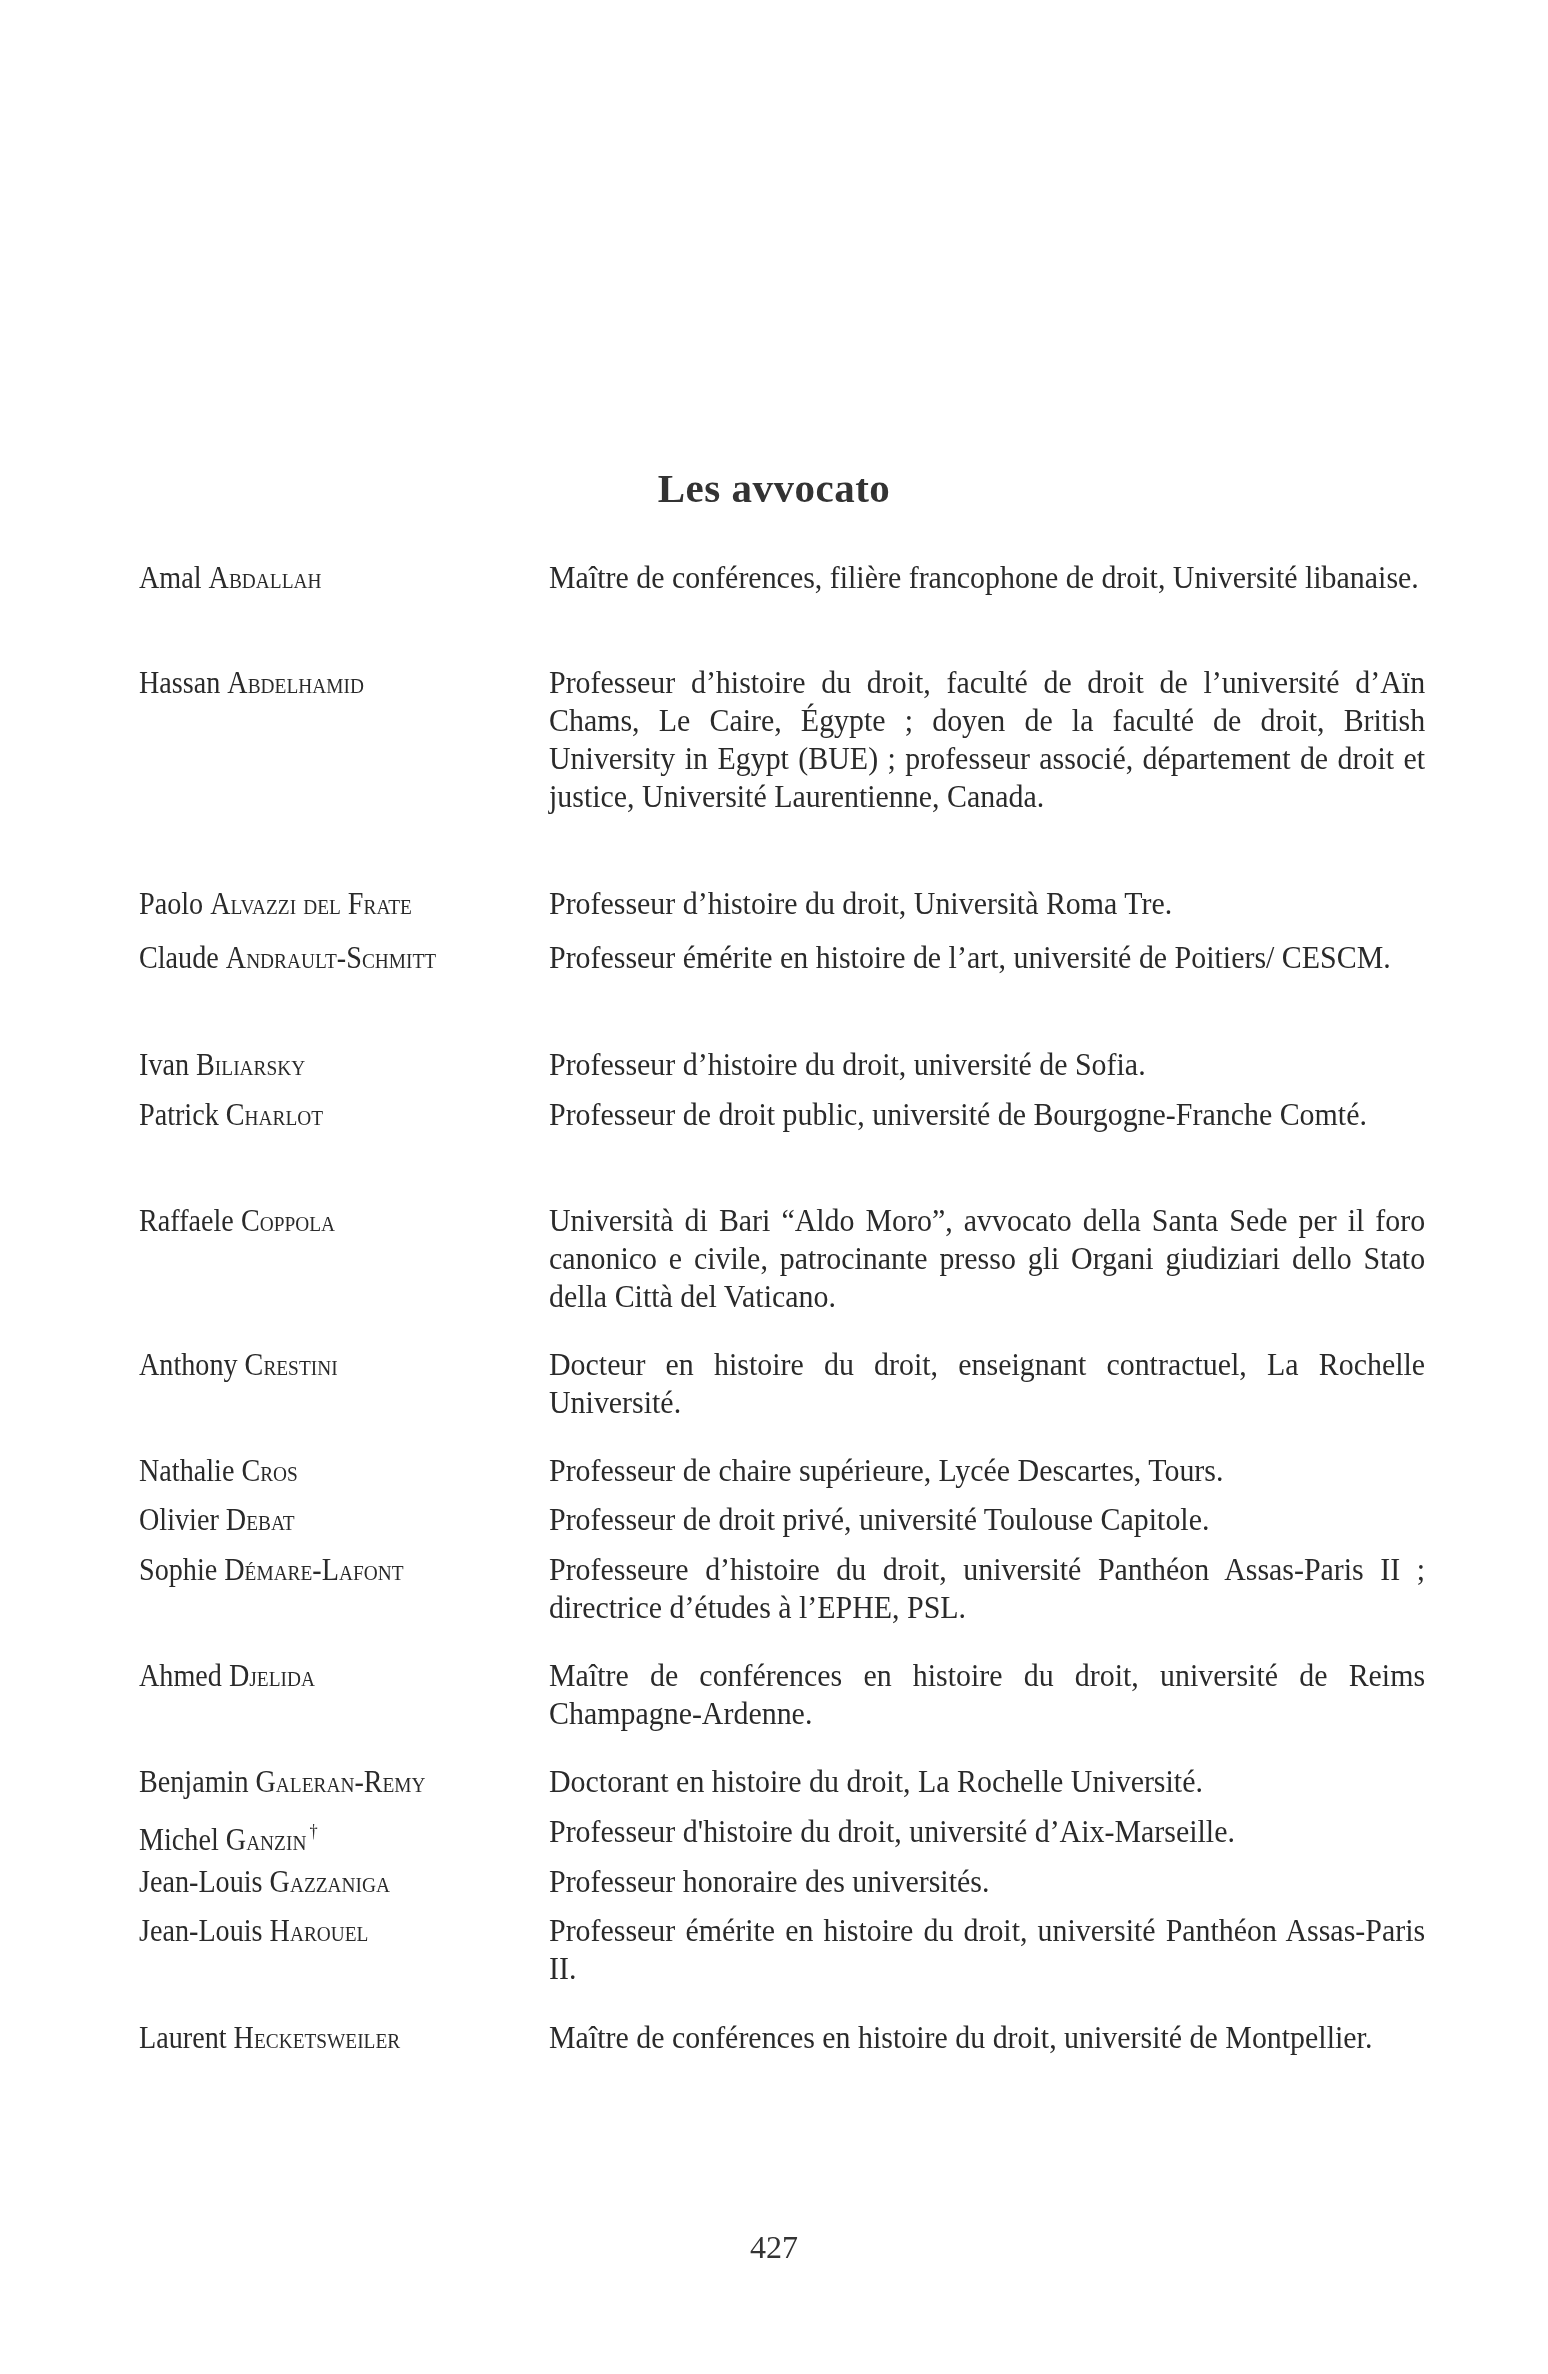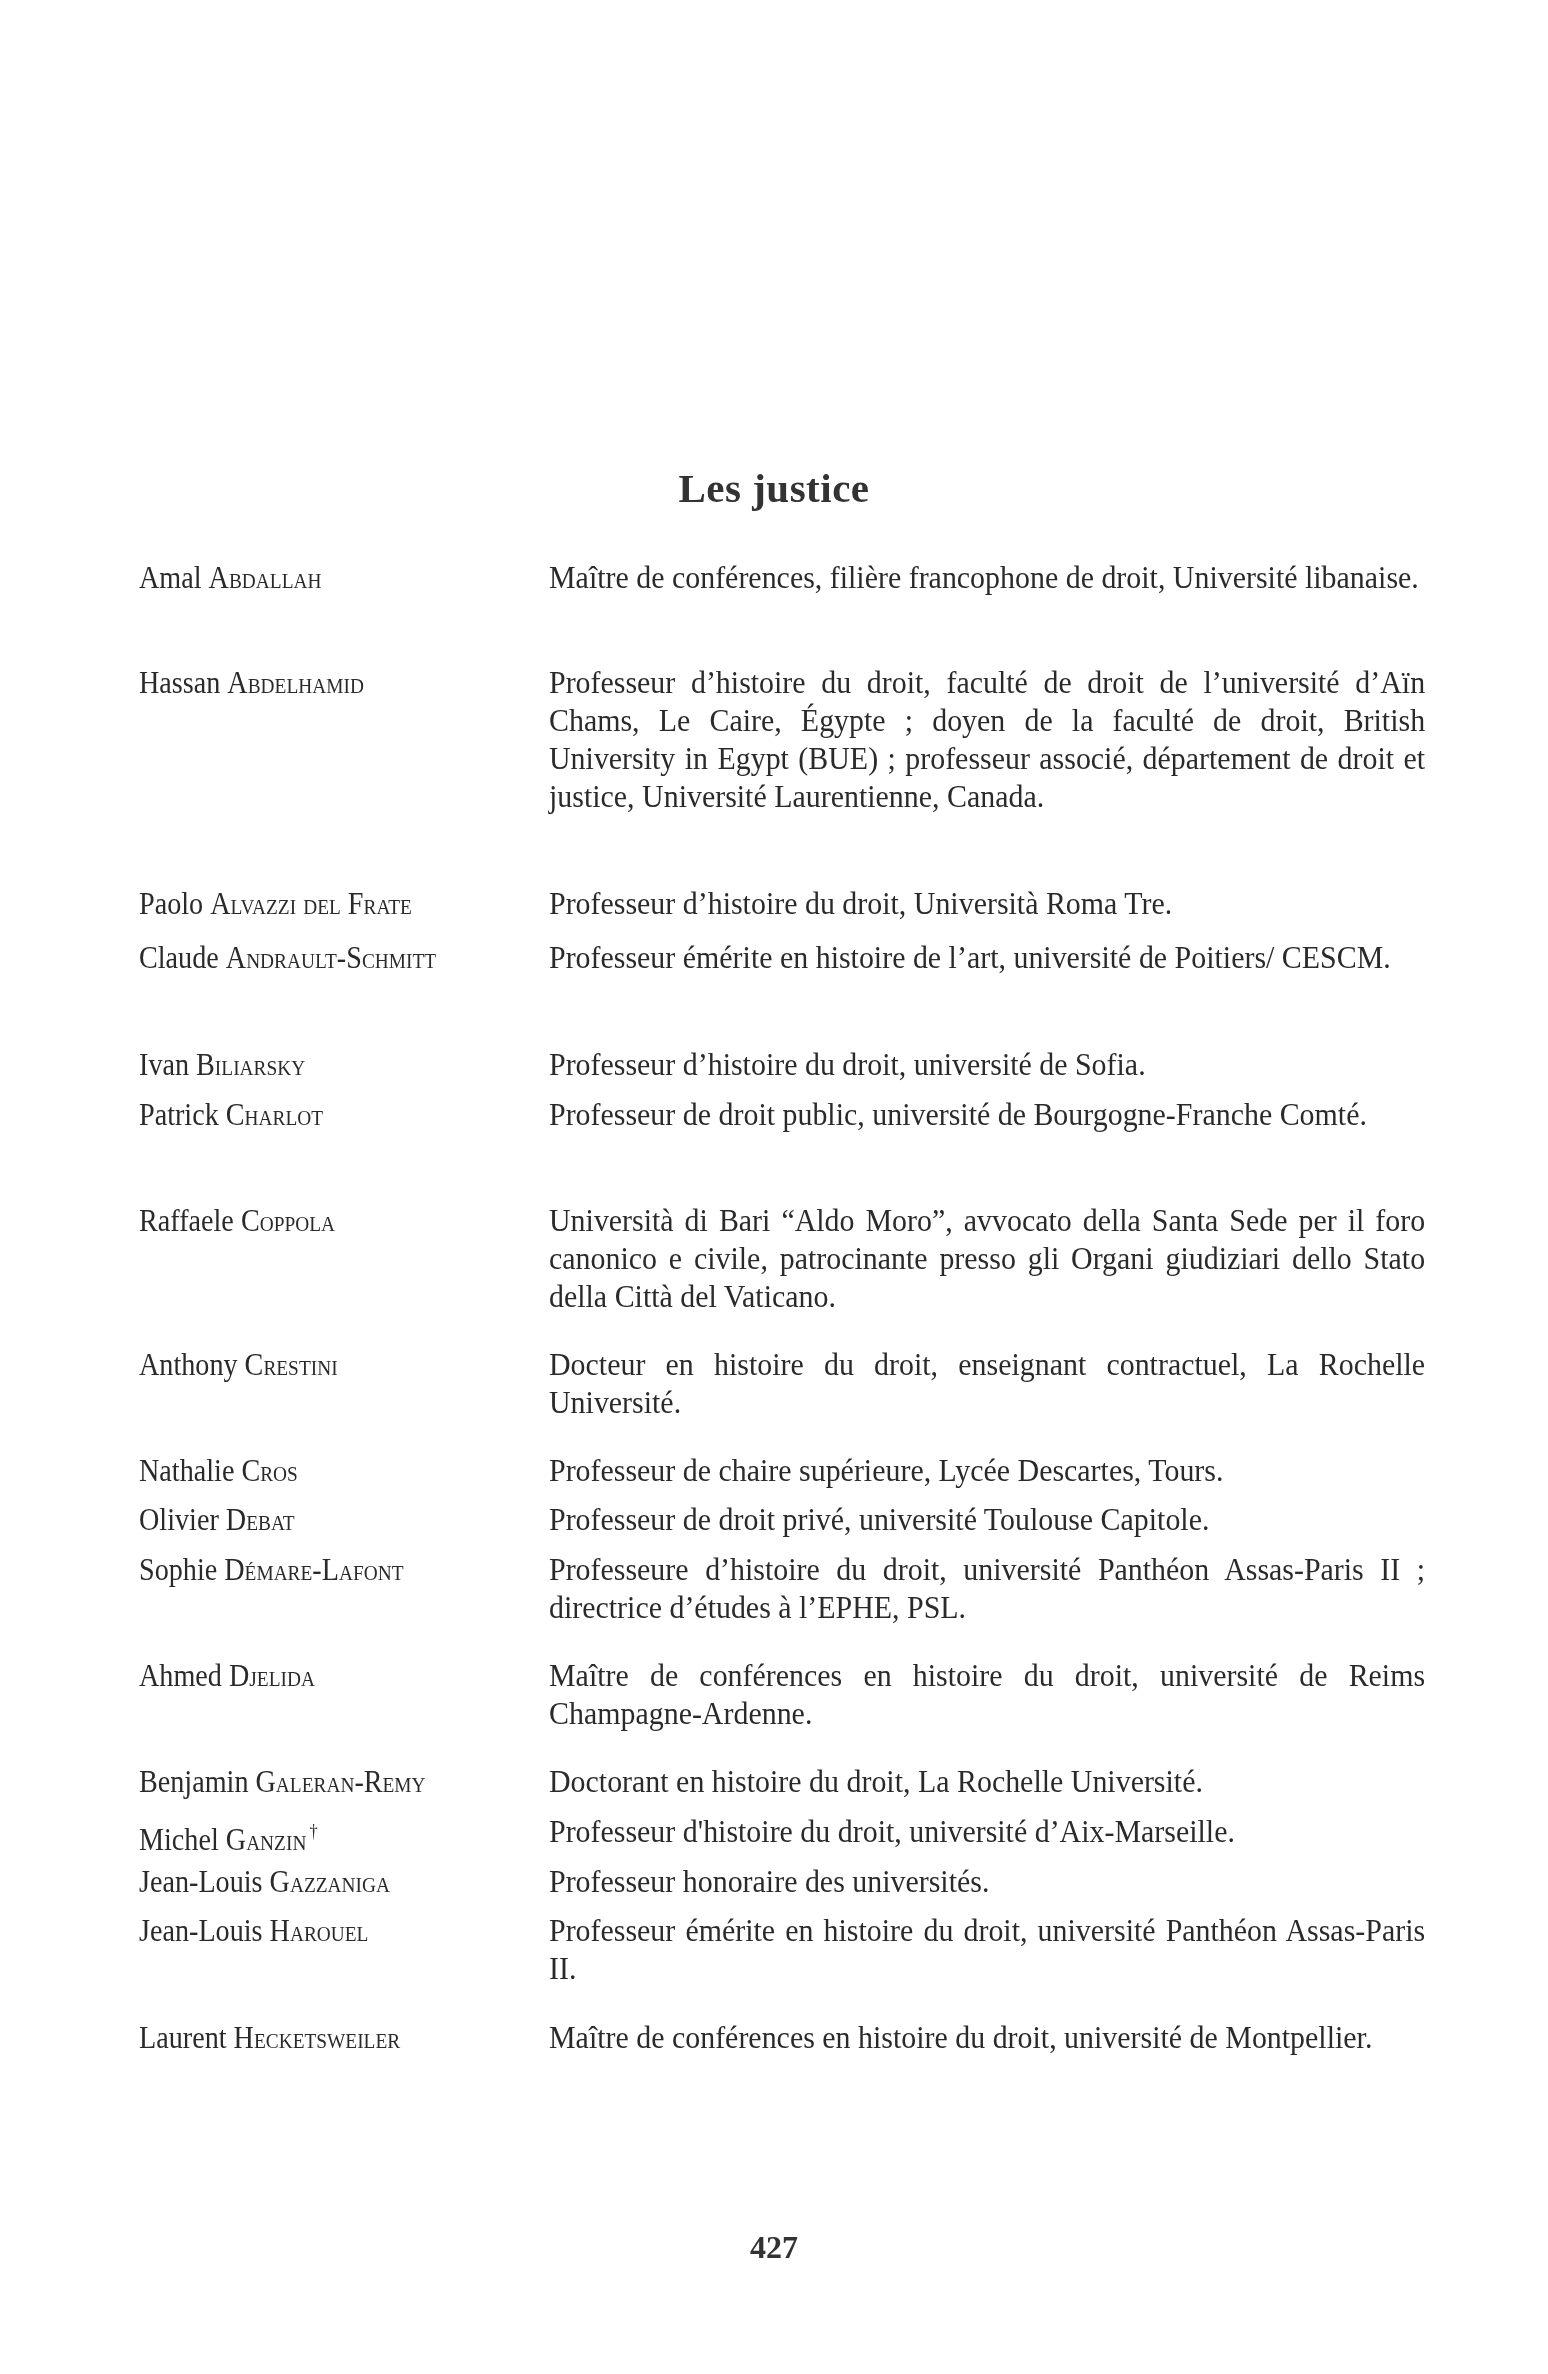--- a/index.html
+++ b/index.html
@@ -20,27 +20,27 @@
   }
   .name .sc { font-variant: small-caps; font-size: 32px; }
   .name sup { font-size: 18.6px; vertical-align: 13px; margin-left: 3.7px; }
   .desc {
     position: absolute; left: 549px; width: 937px;
     text-align: justify; text-align-last: left;
     transform: scaleX(0.935); transform-origin: left top;
   }
   .page-number {
     position: absolute; left: 0; width: 1548px; top: 2229px;
-    text-align: center; font-size: 32px; color: #333; font-weight: bold;
+    text-align: center; font-size: 32px; color: #333;
   }
 </style>
 </head>
 <body>
 
-<div class="page-title">Les justice</div>
+<div class="page-title">Les avvocato</div>
 
 <div id="entries">
     <div class="entry" style="top: 558px;">
       <div class="name"><span>Amal</span> <span class="sc">Abdallah</span></div>
       <div class="desc">Maître de conférences, filière francophone de droit, Université libanaise.</div>
     </div>
     <div class="entry" style="top: 663px;">
       <div class="name"><span>Hassan</span> <span class="sc">Abdelhamid</span></div>
       <div class="desc">Professeur d’histoire du droit, faculté de droit de l’université d’Aïn Chams, Le Caire, Égypte ; doyen de la faculté de droit, British University in Egypt (BUE) ; professeur associé, département de droit et justice, Université Laurentienne, Canada.</div>
     </div>

